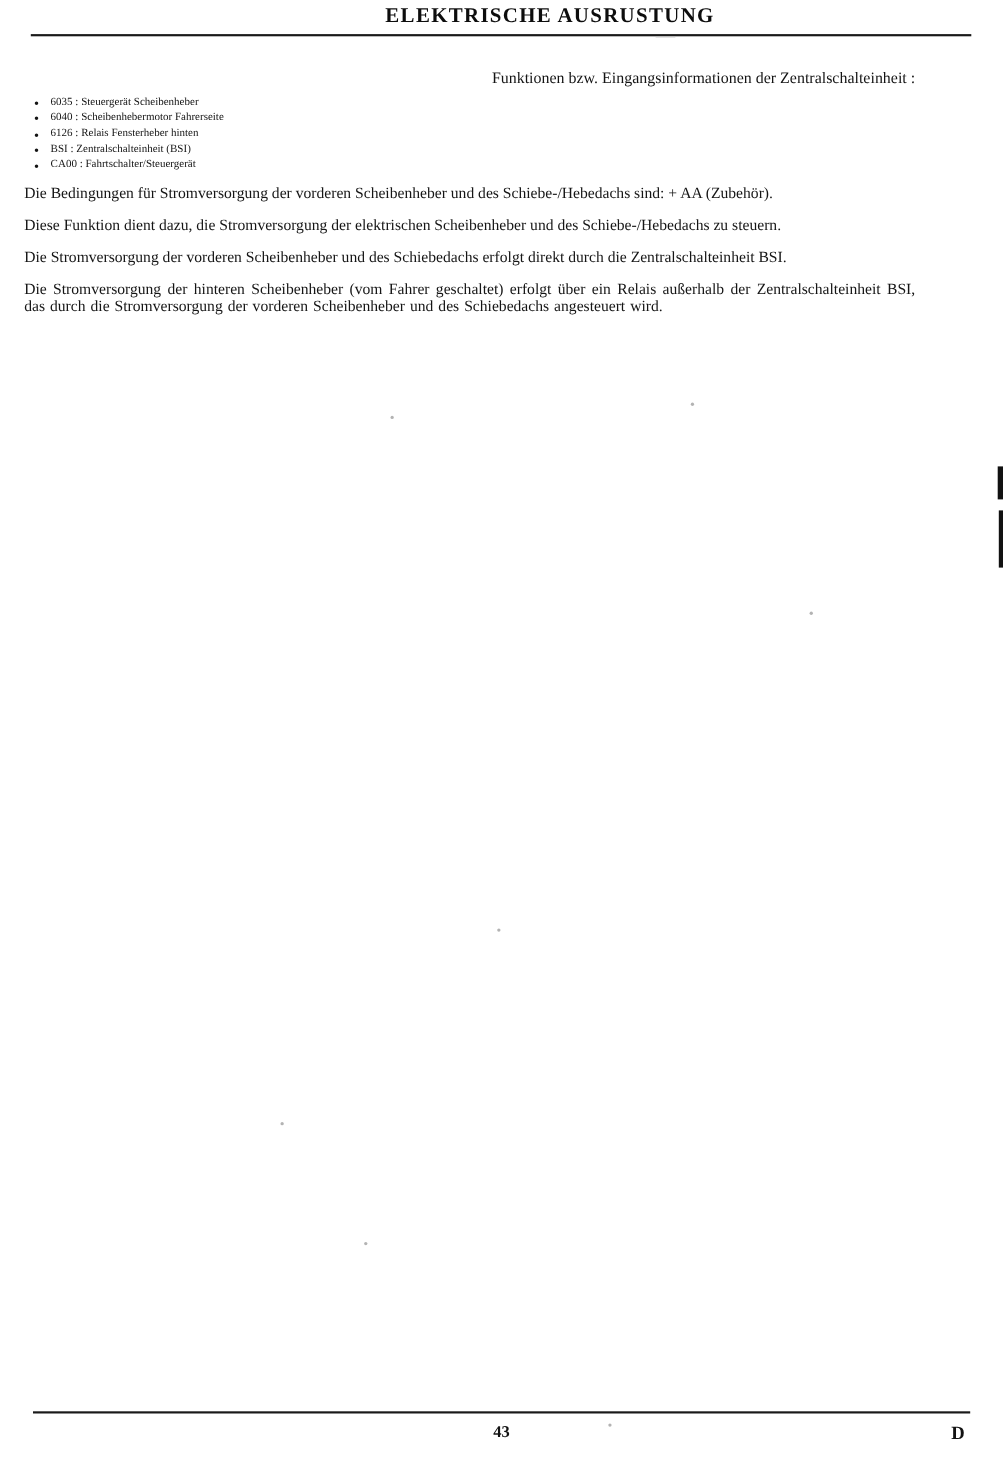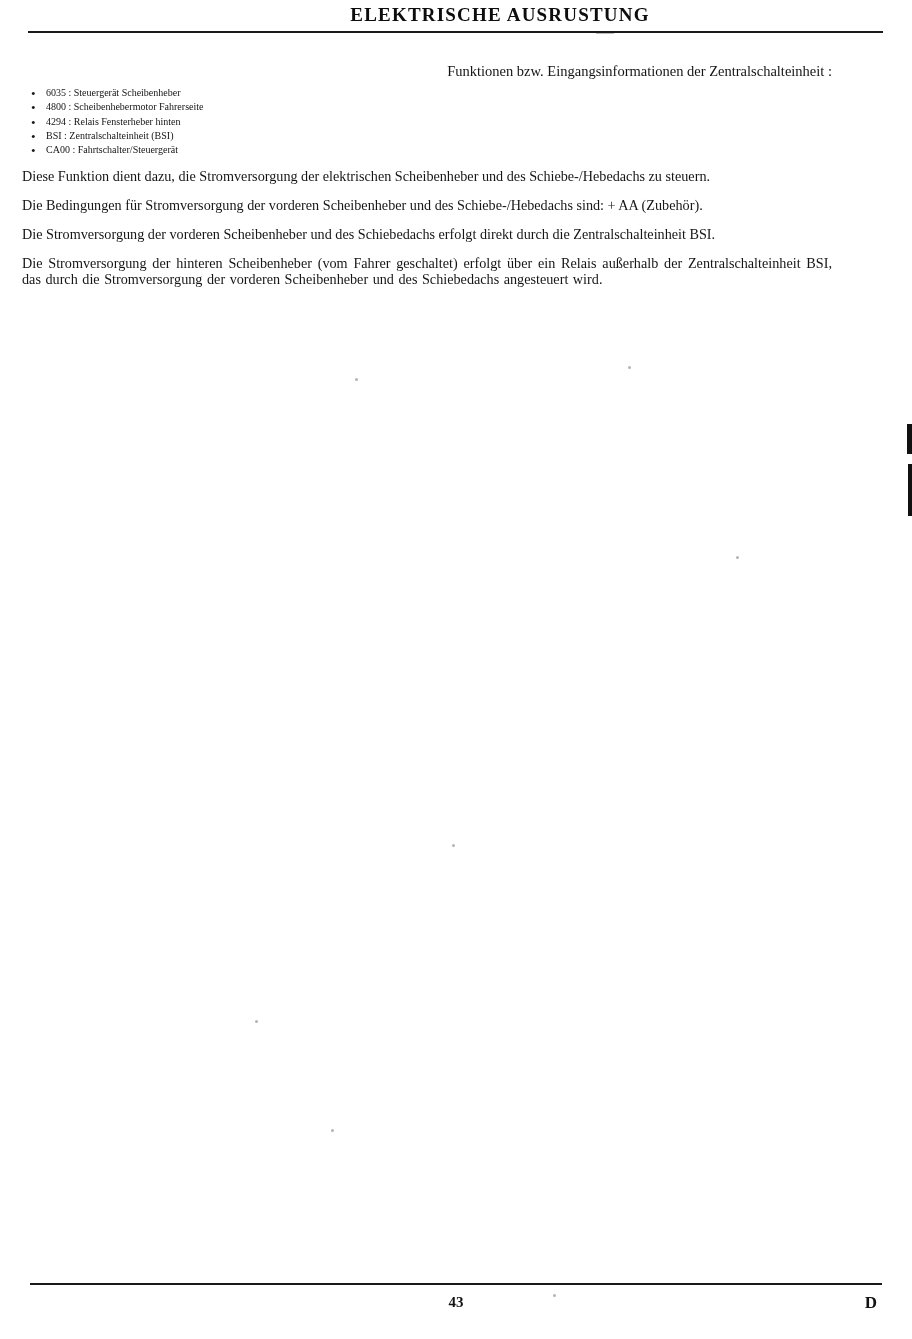--- a/index.html
+++ b/index.html
@@ -156,28 +156,28 @@
   <div class="doc-title">ELEKTRISCHE AUSRUSTUNG</div>
   <div class="header-rule"></div>
   <div class="header-rule-light"></div>
 
   <div class="content">
 
     <p class="intro">Funktionen bzw. Eingangsinformationen der Zentralschalteinheit :</p>
 
     <ul class="item-list">
       <li>6035 : Steuergerät Scheibenheber</li>
-      <li>4800 : Scheibenhebermotor Fahrerseite</li>
-      <li>4294 : Relais Fensterheber hinten</li>
+      <li>6040 : Scheibenhebermotor Fahrerseite</li>
+      <li>6126 : Relais Fensterheber hinten</li>
       <li>BSI : Zentralschalteinheit (BSI)</li>
       <li>CA00 : Fahrtschalter/Steuergerät</li>
     </ul>
 
+    <p class="para tight">Die Bedingungen für Stromversorgung der vorderen Scheibenheber und des Schiebe-/Hebedachs sind: + AA (Zubehör).</p>
     <p class="para tight">Diese Funktion dient dazu, die Stromversorgung der elektrischen Scheibenheber und des Schiebe-/Hebedachs zu steuern.</p>
-    <p class="para tight">Die Bedingungen für Stromversorgung der vorderen Scheibenheber und des Schiebe-/Hebedachs sind: + AA (Zubehör).</p>
     <p class="para tight">Die Stromversorgung der vorderen Scheibenheber und des Schiebedachs erfolgt direkt durch die Zentralschalteinheit BSI.</p>
     <p class="para justified">Die Stromversorgung der hinteren Scheibenheber (vom Fahrer geschaltet)   erfolgt über ein Relais außerhalb der Zentralschalteinheit BSI, das durch die Stromversorgung der vorderen Scheibenheber und des Schiebedachs angesteuert wird.</p>
 
   </div>
 
   <div class="speck" style="left:355px; top:378px; width:3px; height:3px;"></div>
   <div class="speck" style="left:628px; top:366px; width:3px; height:3px;"></div>
   <div class="speck" style="left:736px; top:556px; width:3px; height:3px;"></div>
   <div class="speck" style="left:452px; top:844px; width:3px; height:3px;"></div>
   <div class="speck" style="left:255px; top:1020px; width:3px; height:3px;"></div>

